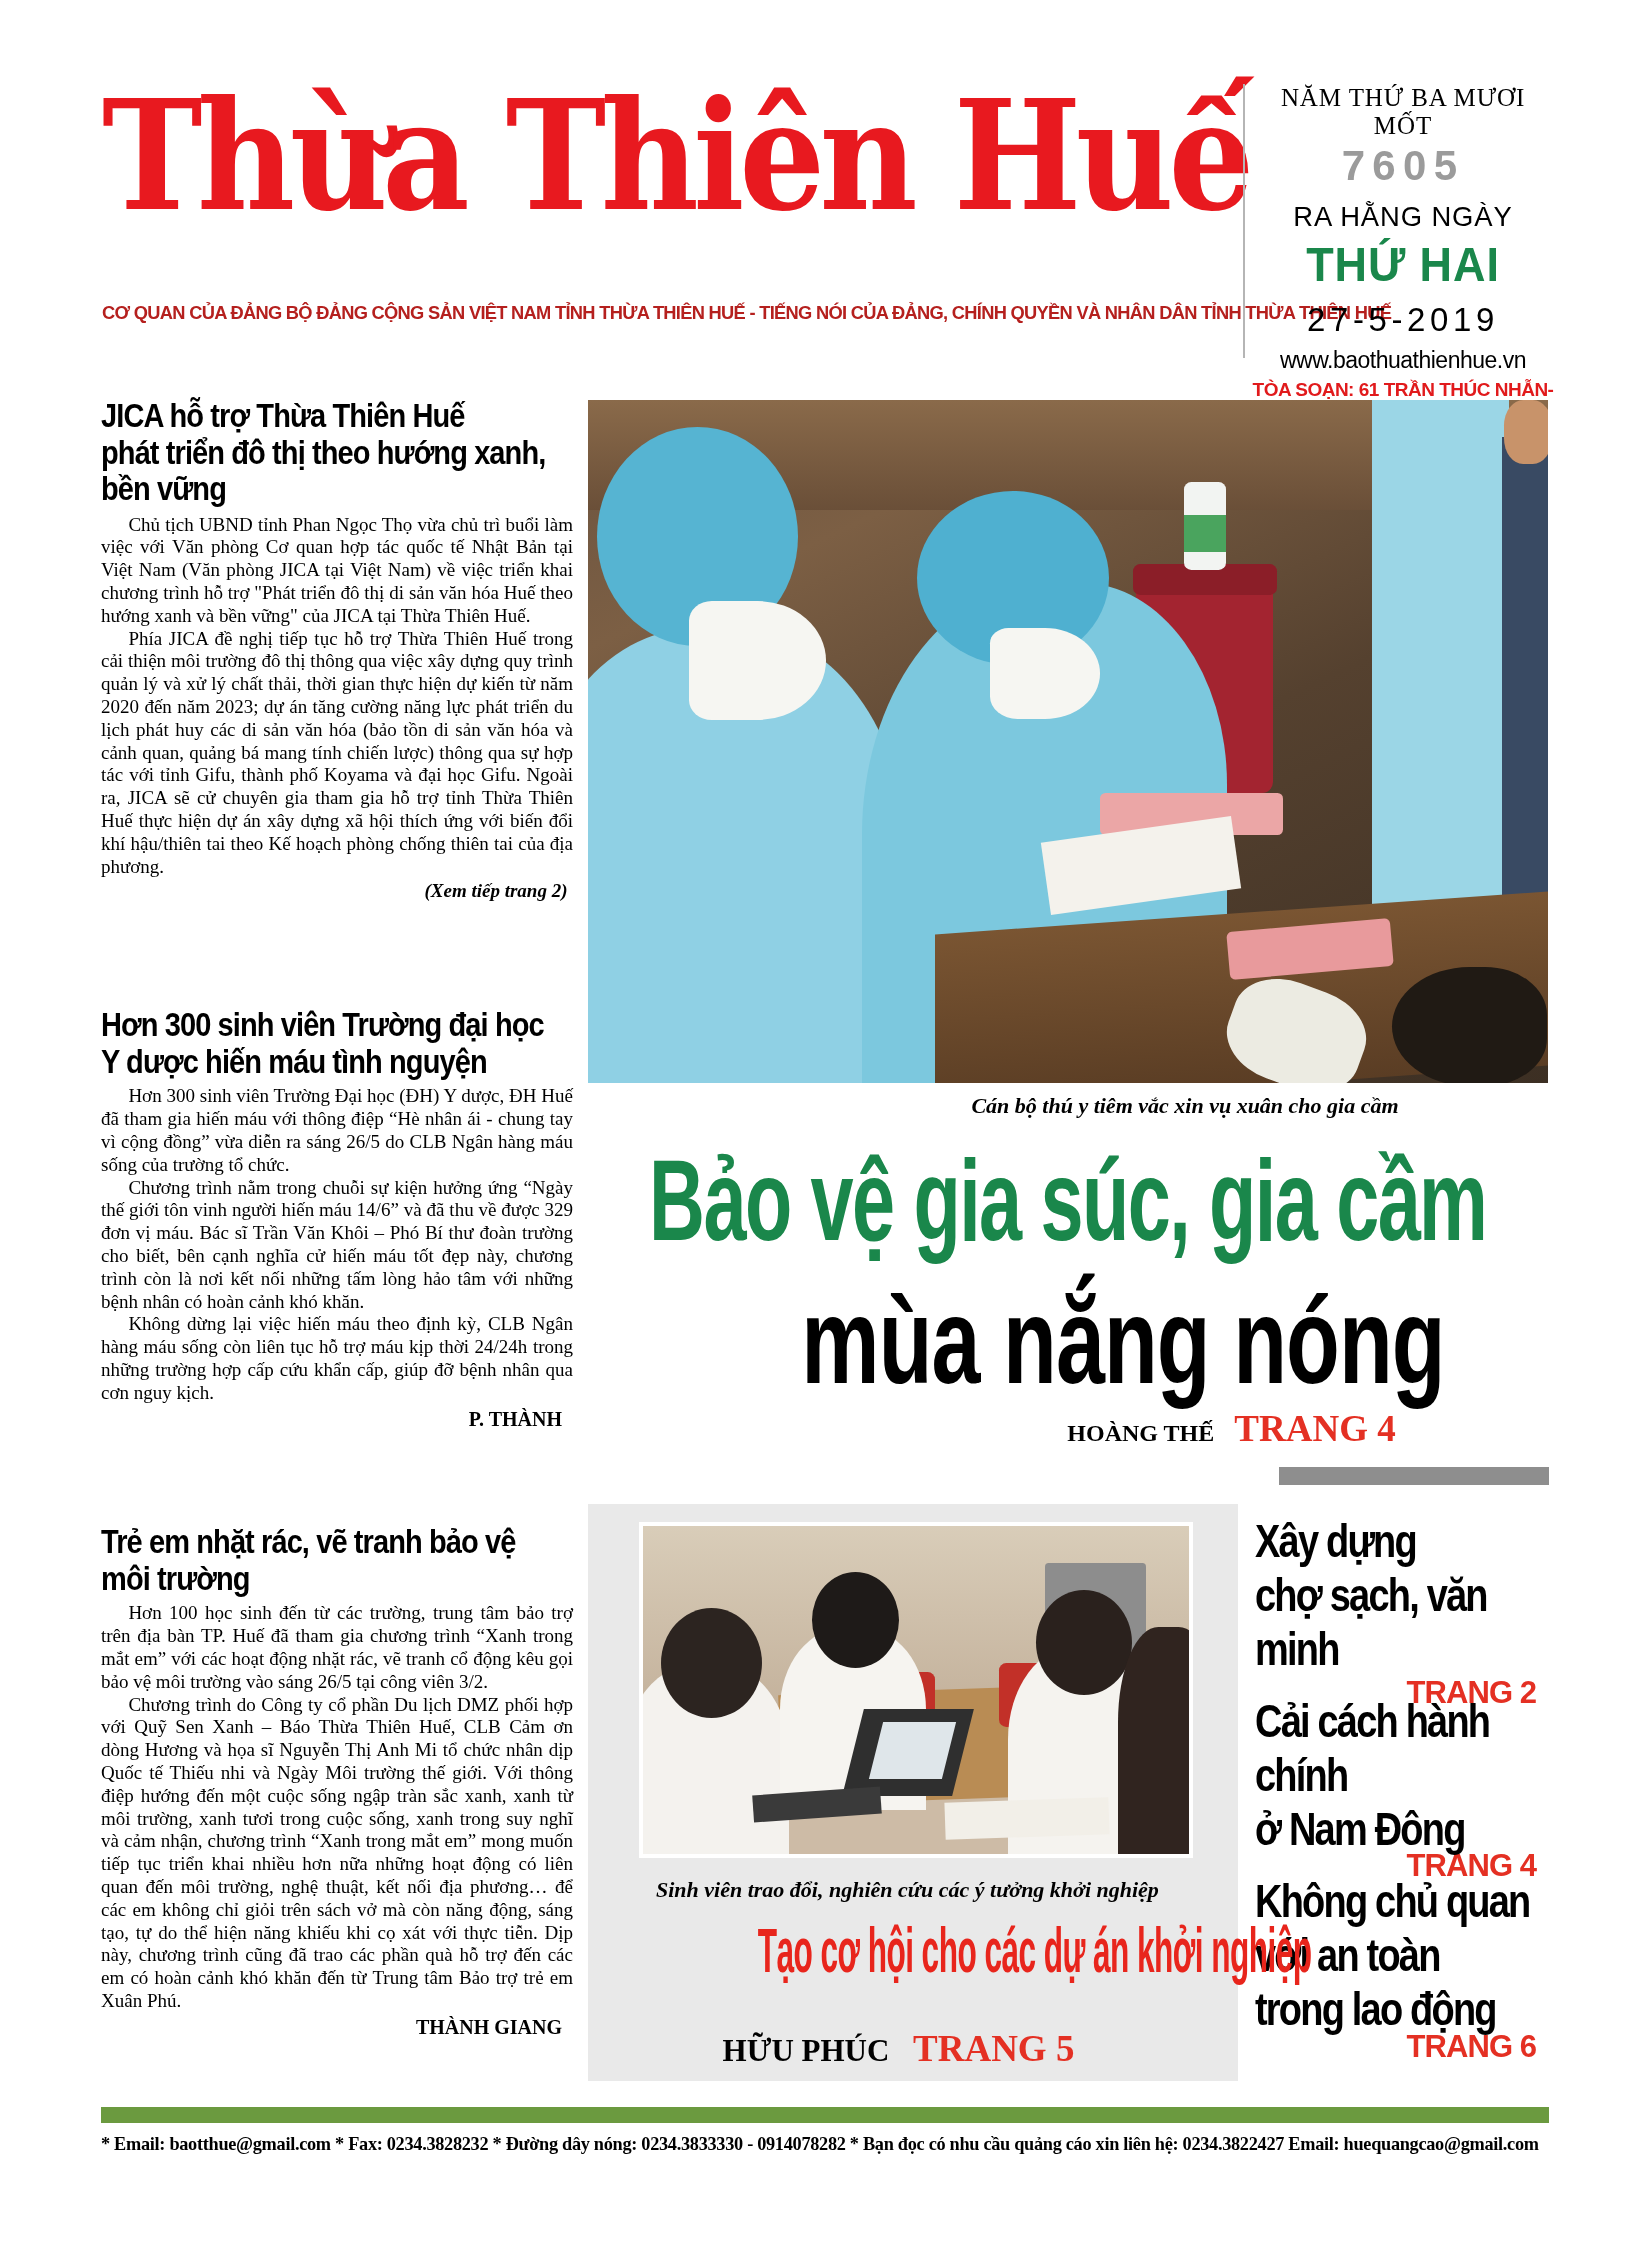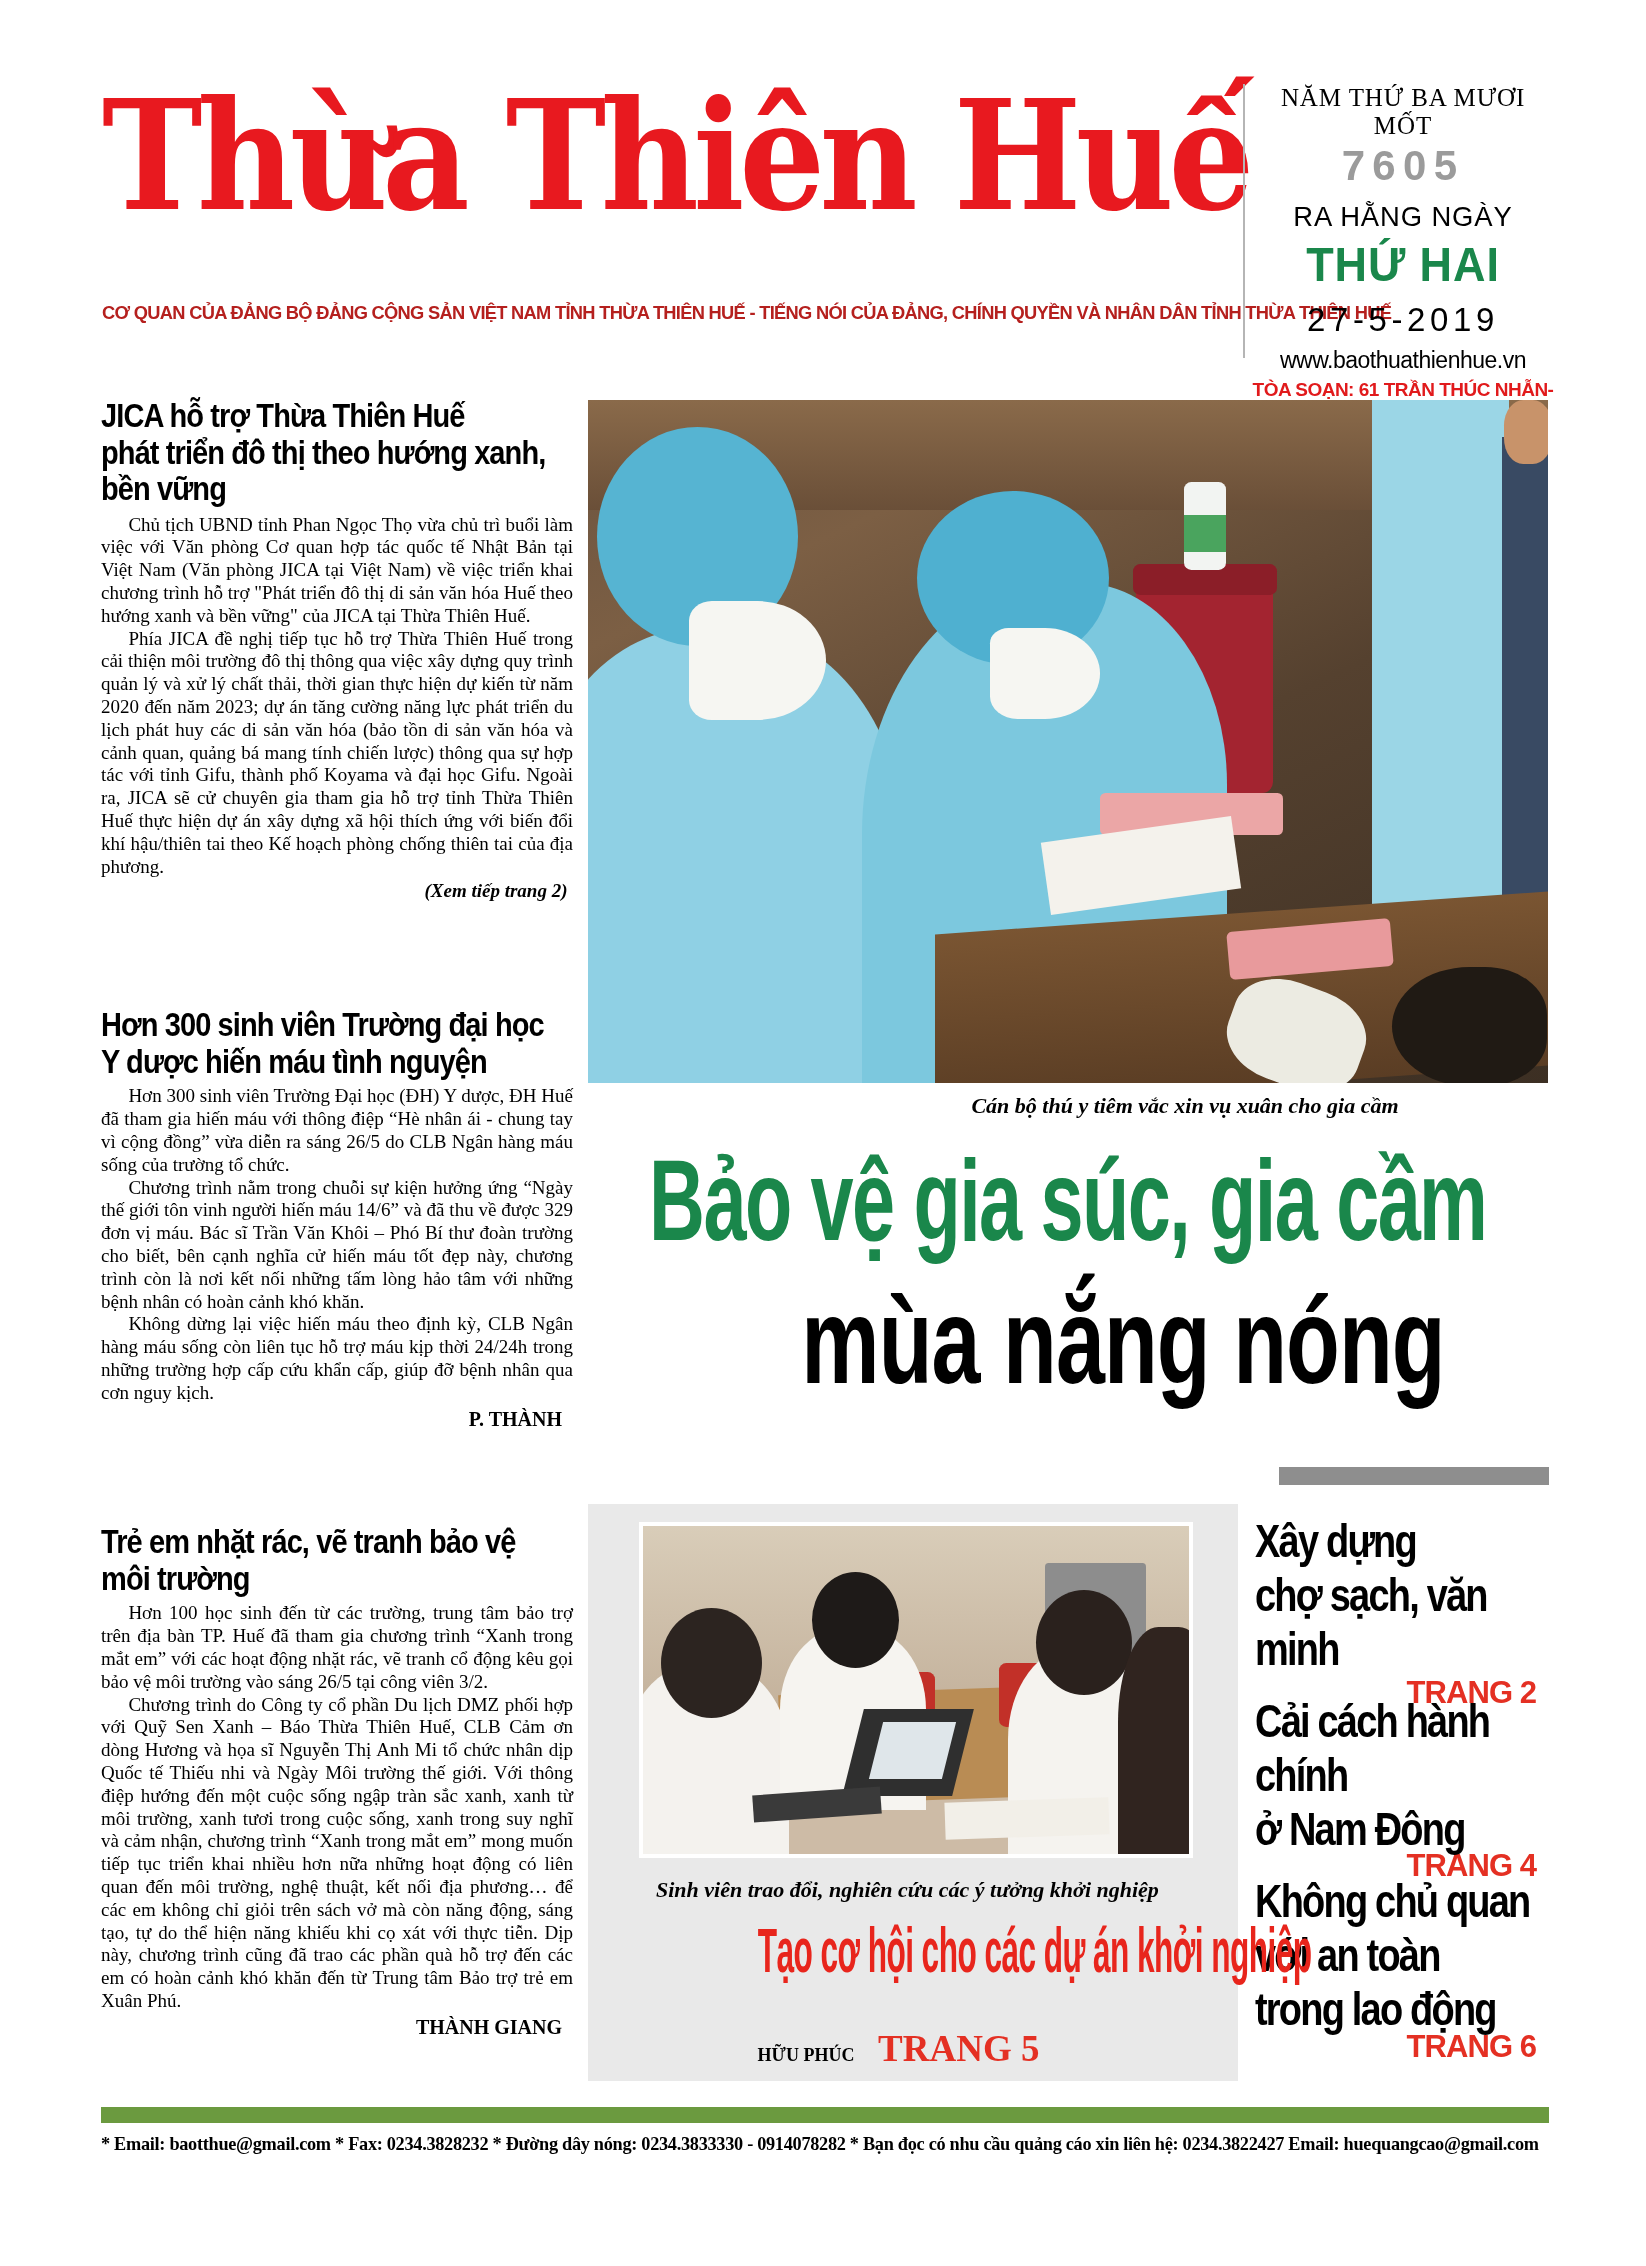--- a/index.html
+++ b/index.html
@@ -155,20 +155,24 @@
   </div>
 
   <div class="abs photo-caption right" style="left:822px;top:1093px;width:726px;">Cán bộ thú y tiêm vắc xin vụ xuân cho gia cầm</div>
 
   <div class="abs center" style="left:588px;top:1135px;width:960px;height:128px;">
     <span class="feat-green" style="color:#1a874b;">Bảo vệ gia súc, gia cầm</span>
   </div>
   <div class="abs center" style="left:643px;top:1270px;width:960px;height:137px;">
     <span class="feat-black">mùa nắng nóng</span>
   </div>
+  <div class="abs right" style="left:914px;top:1407px;width:635px;">
+    <span class="feat-byline">HOÀNG THẾ</span>
+    <span class="page-ref-serif" style="color:#e43023;margin-left:16.4px;">TRANG 4</span>
+  </div>
 
   <div class="abs" style="left:1279px;top:1467px;width:270px;height:18.3px;background:#8e8e8e;"></div>
 
   <div class="abs" style="left:1255px;top:1515px;width:294px;">
     <div class="teaser">
       <div>Xây dựng</div>
       <div>chợ sạch, văn minh</div>
     </div>
     <div class="teaser-ref" style="color:#e43023;margin-top:25.6px;">TRANG 2</div>
   </div>
@@ -214,21 +218,21 @@
       <div class="ph" style="left:302px;top:274px;width:164px;height:37px;background:#f2efe8;transform:rotate(-2deg);"></div>
     </div>
 
     <div class="abs photo-caption" style="left:68px;top:373px;width:567px;">Sinh viên trao đổi, nghiên cứu các ý tưởng khởi nghiệp</div>
 
     <div class="abs center" style="left:0;top:409px;width:650px;height:82px;">
       <span class="startup-headline" style="color:#e8251c;">Tạo cơ hội cho các dự án khởi nghiệp</span>
     </div>
 
     <div class="abs right" style="left:0;top:523px;width:621px;">
-      <span style="font-size:18px;font-weight:bold;">HỮU PHÚC</span>
+      <span style="font-size:31px;font-weight:bold;">HỮU PHÚC</span>
       <span class="page-ref-serif" style="color:#e43023;margin-left:20px;">TRANG 5</span>
     </div>
   </div>
 
   <div class="abs" style="left:101px;top:2107px;width:1448px;height:15.5px;background:#6b9a3f;"></div>
   <div class="abs footer-text" style="left:101px;top:2134px;width:1448px;">* Email: baotthue@gmail.com * Fax: 0234.3828232 * Đường dây nóng: 0234.3833330 - 0914078282 * Bạn đọc có nhu cầu quảng cáo xin liên hệ: 0234.3822427 Email: huequangcao@gmail.com</div>
 
 </div>
 
 

